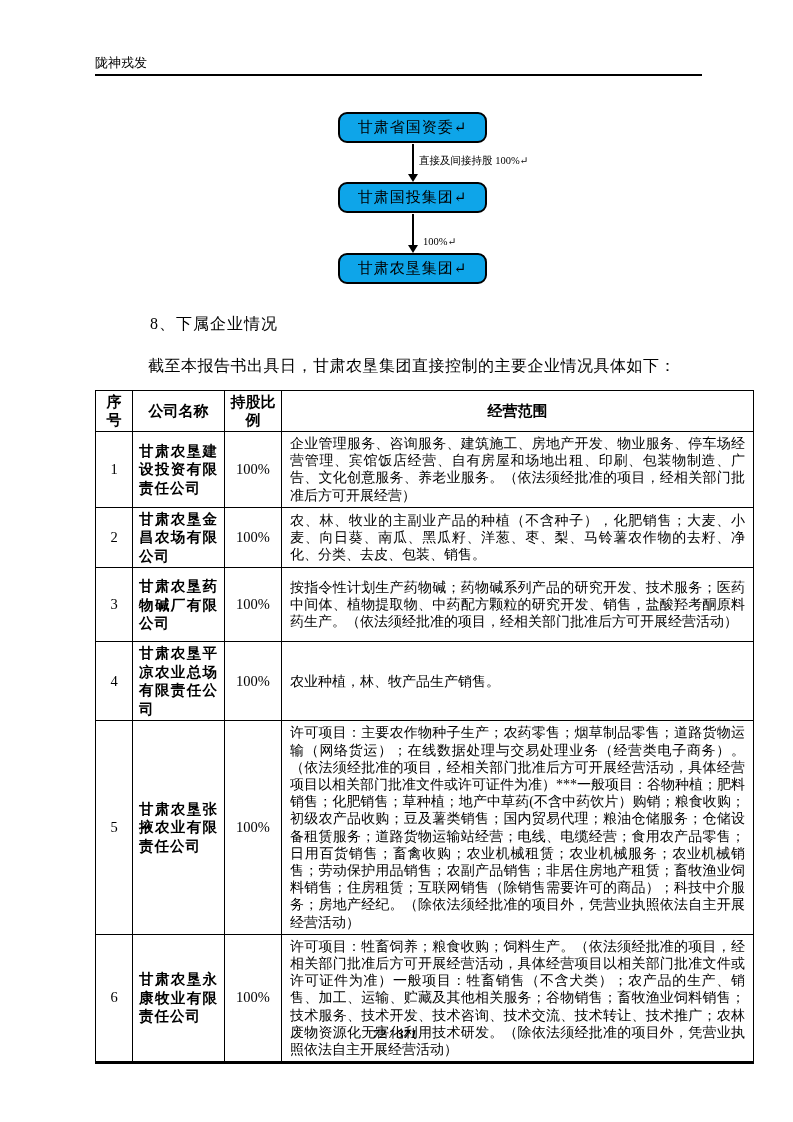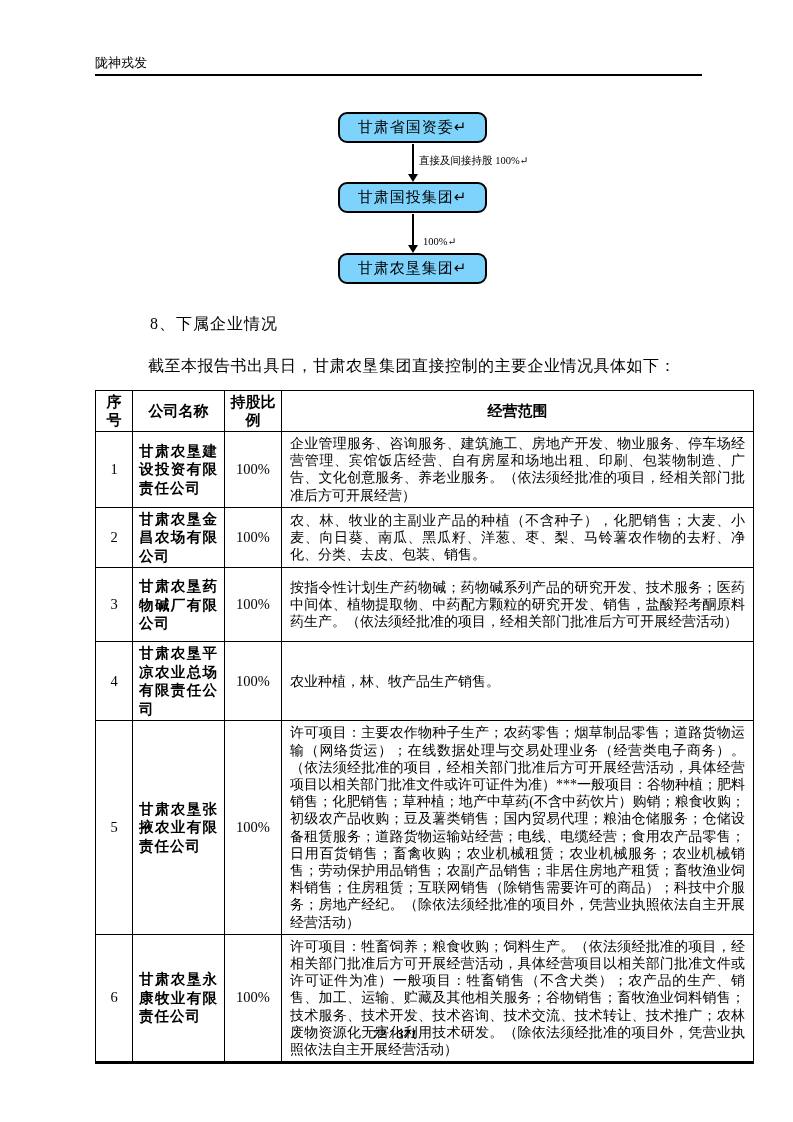--- a/index.html
+++ b/index.html
@@ -18,21 +18,21 @@
     border-bottom: 2px solid #000;
     display: flex; justify-content: space-between; align-items: flex-end;
     padding-bottom: 2px; font-size: 13px;
   }
 
   
   .node {
     left: 338px; width: 149px; height: 31px;
     border: 2px solid #000; border-radius: 9px;
     display: flex; align-items: center; justify-content: center;
-    font-size: 15px; letter-spacing: 1px; background: #7dd3fc; font-family: Liberation Serif, serif;
+    font-size: 15px; letter-spacing: 1px; background: #0ea5e9;
   }
   .vline { left: 412px; width: 2px; background: #000; }
   .ahead {
     left: 408px; width: 0; height: 0;
     border-left: 5px solid transparent; border-right: 5px solid transparent;
     border-top: 8px solid #000;
   }
   .elabel { font-size: 10.5px; white-space: nowrap; }
 
   

